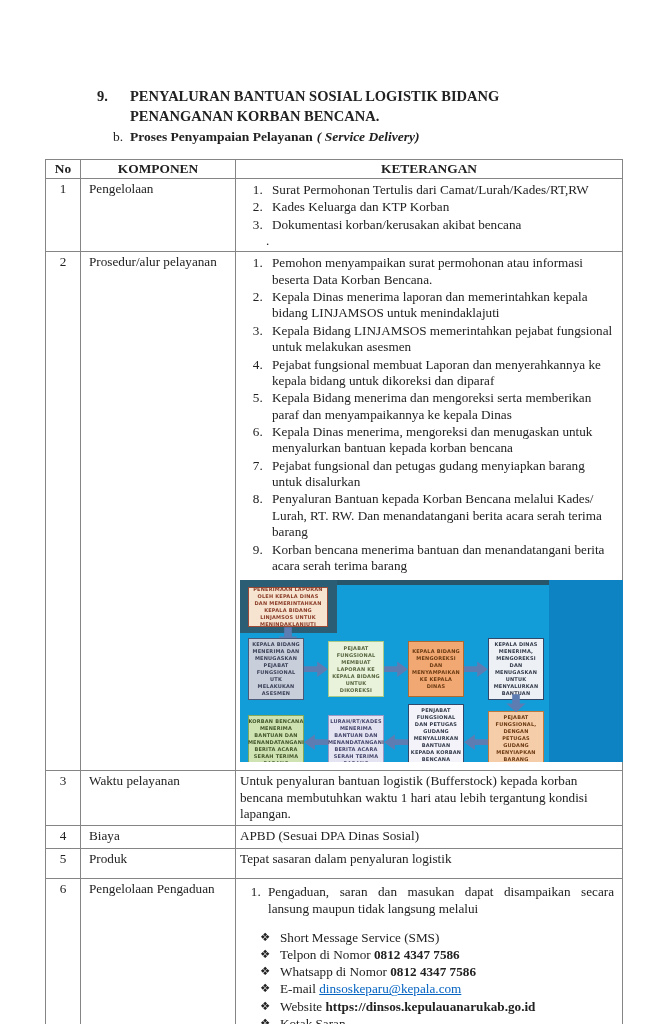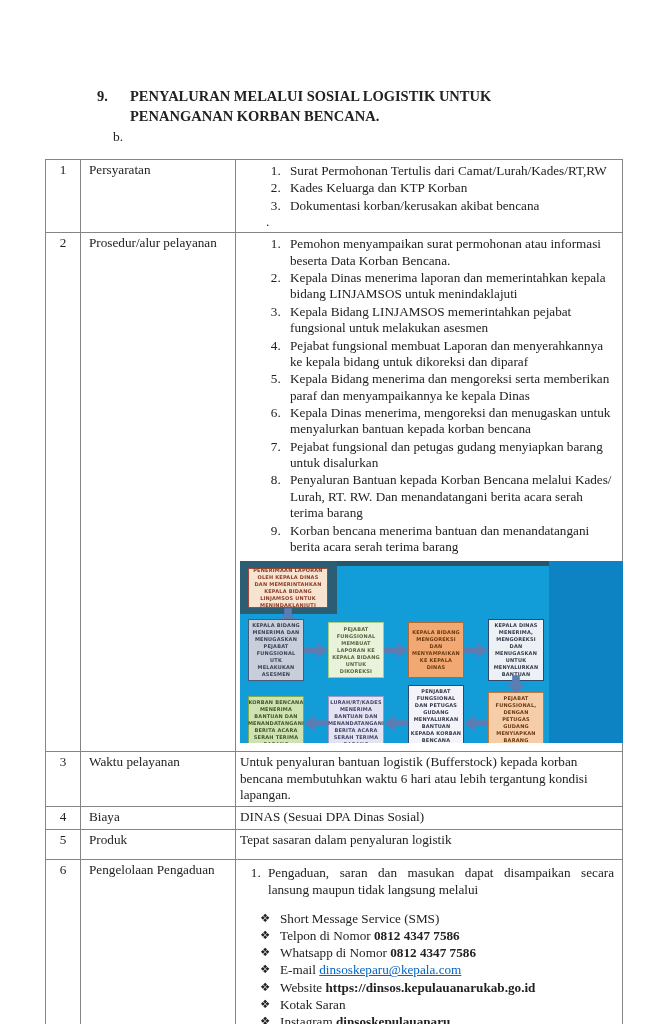--- a/index.html
+++ b/index.html
@@ -20,21 +20,21 @@
   .sh-ital { font-weight:bold; font-style:italic; margin-left:4px; }
 
   
   table.main { border-collapse:collapse; width:577px; margin-top:13px; font-size:13.2px; table-layout:fixed; }
   .main th, .main td { border:1px solid #858585; vertical-align:top; }
   .main th { font-size:13.4px; padding:1px 2px; text-align:center; }
   td.no   { text-align:center; padding:2px 2px; }
   td.komp { padding:2px 4px 2px 8px; }
   td.ket  { padding:2px 8px 3px 4px; line-height:1.24; }
   ol.numlist { margin:1px 0 0 0; padding-left:26px; line-height:1.24; }
-  ol.numlist li { padding-left:6px; margin:0 0 1px 18px; }
+  ol.numlist li { padding-left:6px; margin:0 0 1px 0; }
   .trailing-dot { margin-left:26px; line-height:1.1; }
   .plain-text { padding-top:1px; }
   tr.row-biaya td { height:18px; }
   tr.row-produk td { height:30px; }
 
   
   ol.intro { margin:2px 0 12px 0; padding-left:24px; line-height:1.3; }
   ol.intro li { padding-left:4px; text-align:justify; }
   ul.bullets { list-style:none; margin:1px 0 0 0; padding-left:20px; line-height:1.3; }
   ul.bullets li { display:flex; }
@@ -66,38 +66,44 @@
   .arr-d1 { left:38px; top:47px; }
   .arr-d2 { left:266px; top:114px; z-index:3; }
 </style>
 </head>
 <body>
 
 <div class="page">
 
   <div class="heading">
     <span class="h-num">9.</span>
-    <div class="h-text">PENYALURAN MELALUI SOSIAL LOGISTIK UNTUK PENANGANAN KORBAN BENCANA.</div>
+    <div class="h-text">PENYALURAN BANTUAN SOSIAL LOGISTIK BIDANG PENANGANAN KORBAN BENCANA.</div>
   </div>
 
   <div class="subheading">
     <span class="sh-letter">b.</span>
+    <span><span class="sh-bold">Proses Penyampaian Pelayanan</span><span class="sh-ital">( Service Delivery)</span></span>
   </div>
 
   <table class="main">
     <colgroup>
         <col style="width:35px">
         <col style="width:155px">
         <col style="width:387px">
       </colgroup>
     <tbody>
+        <tr>
+      <th>No</th>
+      <th>KOMPONEN</th>
+      <th>KETERANGAN</th>
+    </tr>
 
     <tr>
       <td class="no">1</td>
-      <td class="komp">Persyaratan</td>
+      <td class="komp">Pengelolaan</td>
       <td class="ket">
         <ol class="numlist">
           <li>Surat Permohonan Tertulis dari Camat/Lurah/Kades/RT,RW</li>
           <li>Kades Keluarga dan KTP Korban</li>
           <li>Dokumentasi korban/kerusakan akibat bencana</li>
         </ol>
         <div class="trailing-dot">.</div>
       </td>
     </tr>
 
@@ -147,27 +153,27 @@
             <div class="arr arr-left" style="background-color: rgb(93, 125, 178);"></div>
             <div class="fc-box" style="background-color: rgb(246, 205, 169); border-color: rgb(192, 121, 61); color: rgb(107, 58, 18);">PEJABAT FUNGSIONAL, DENGAN PETUGAS GUDANG MENYIAPKAN BARANG BANTUAN</div>
           </div>
         </div>
       </td>
     </tr>
 
     <tr>
       <td class="no">3</td>
       <td class="komp">Waktu pelayanan</td>
-      <td class="ket plain-text">Untuk penyaluran bantuan logistik (Bufferstock) kepada korban bencana membutuhkan waktu 6 hari atau lebih tergantung kondisi lapangan.</td>
+      <td class="ket plain-text">Untuk penyaluran bantuan logistik (Bufferstock) kepada korban bencana membutuhkan waktu 1 hari atau lebih tergantung kondisi lapangan.</td>
     </tr>
 
     <tr class="row-biaya">
       <td class="no">4</td>
       <td class="komp">Biaya</td>
-      <td class="ket plain-text">DINAS (Sesuai DPA Dinas Sosial)</td>
+      <td class="ket plain-text">APBD (Sesuai DPA Dinas Sosial)</td>
     </tr>
 
     <tr class="row-produk">
       <td class="no">5</td>
       <td class="komp">Produk</td>
       <td class="ket plain-text">Tepat sasaran dalam penyaluran logistik</td>
     </tr>
 
     <tr>
       <td class="no">6</td>

